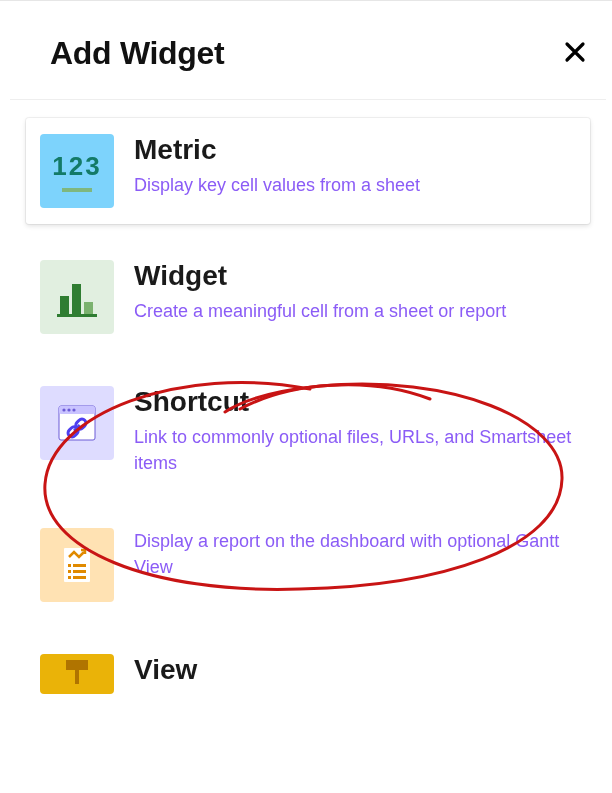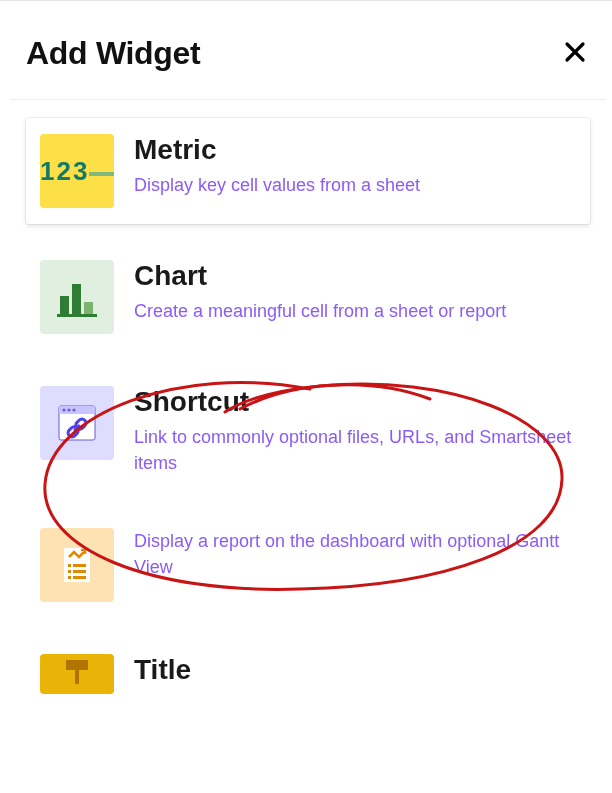--- a/index.html
+++ b/index.html
@@ -1,30 +1,30 @@
 <!DOCTYPE html>
 <html><head>
 <meta charset="utf-8">
 <style>
   * { box-sizing: border-box; margin: 0; padding: 0; }
   html, body { width: 612px; height: 793px; font-family: Arial, Helvetica, sans-serif; background: #fff; }
   .top-rule { border-top: 1px solid #e6e6e6; width: 100%; height: 1px; margin-bottom: 8px; }
   .panel { position: relative; padding: 20px 26px 0 26px; height: 100%; }
-  .header { display: flex; align-items: center; justify-content: space-between; padding: 6px 0 22px 0; }
+  .header { display: flex; align-items: center; justify-content: space-between; padding: 6px 0 22px 0; margin-left: 24px; }
   .title { font-size: 32px; font-weight: 700; color: #111; letter-spacing: -0.3px; }
   .close { cursor: pointer; }
   .scroll-region { position: absolute; top: 90px; left: 10px; right: 6px; bottom: 0; overflow-y: auto; padding: 18px 16px 30px 16px; border-top: 1px solid #eee; }
   .scroll-region::-webkit-scrollbar { width: 10px; }
   .scroll-region::-webkit-scrollbar-track { background: #f5f5f5; }
   .scroll-region::-webkit-scrollbar-thumb { background: #cfcfcf; border-radius: 5px; }
   .widget-option { display: flex; align-items: flex-start; padding: 16px 14px; border-radius: 3px; cursor: pointer; }
   .widget-option.selected { background: #fff; box-shadow: 0 2px 5px rgba(0,0,0,0.12), 0 0 0 1px rgba(0,0,0,0.05); }
   .widget-option + .widget-option { margin-top: 20px; }
   .icon-box { width: 74px; height: 74px; border-radius: 4px; display: flex; align-items: center; justify-content: center; flex-shrink: 0; margin-right: 20px; }
-  .metric-box { background: #fde047; }
+  .metric-box { background: #7dd3fc; flex-direction: column; }
   .metric-num { font-size: 26px; font-weight: 800; color: #137a67; letter-spacing: 2px; }
   .metric-line { width: 30px; height: 4px; background: #7fb77e; margin-top: 6px; }
   .chart-box { background: #e1efe0; }
   .shortcut-box { background: #dedcff; }
   .report-box { background: #ffe2b3; }
   .title-box { background: #eab308; position: relative; }
   .opt-text { flex: 1; }
   .opt-title { font-size: 28px; font-weight: 700; color: #1a1a1a; margin-bottom: 6px; }
   .opt-desc { font-size: 18px; color: #8b5cf6; line-height: 1.45; }
   .annot-circle { position: absolute; top: 365px; left: 30px; width: 545px; height: 230px; pointer-events: none; z-index: 10; }
@@ -61,21 +61,21 @@
     <div class="widget-option">
       <div class="icon-box chart-box">
         <svg width="46" height="46" viewBox="0 0 46 46">
           <rect x="6" y="22" width="9" height="18" fill="#2f7d32"></rect>
           <rect x="18" y="10" width="9" height="30" fill="#2f7d32"></rect>
           <rect x="30" y="28" width="9" height="12" fill="#7bb26f"></rect>
           <rect x="3" y="40" width="40" height="3" fill="#2f7d32"></rect>
         </svg>
       </div>
       <div class="opt-text">
-        <div class="opt-title">Chart</div>
+        <div class="opt-title">Widget</div>
         <div class="opt-desc">Create a meaningful cell from a sheet or report</div>
       </div>
     </div>
 
     <div class="widget-option">
       <div class="icon-box shortcut-box">
         <svg width="50" height="50" viewBox="0 0 50 50">
           <rect x="7" y="8" width="36" height="34" rx="2" fill="#fff" stroke="#6b5bd6" stroke-width="1"></rect>
           <rect x="7" y="8" width="36" height="8" rx="2" fill="#c9c3ff"></rect>
           <circle cx="12" cy="12" r="1.6" fill="#6b5bd6"></circle>
@@ -114,21 +114,21 @@
     </div>
 
     <div class="widget-option">
       <div class="icon-box title-box" style="height:40px; align-items:flex-start; overflow:hidden;">
         <svg width="46" height="46" viewBox="0 0 46 46">
           <rect x="12" y="6" width="22" height="10" fill="#b07400"></rect>
           <rect x="21" y="12" width="4" height="18" fill="#b07400"></rect>
         </svg>
       </div>
       <div class="opt-text">
-        <div class="opt-title">Title</div>
+        <div class="opt-title">View</div>
         <div class="opt-desc"></div>
       </div>
     </div>
 
   </div>
 
   <svg class="annot-circle" viewBox="0 0 545 230">
     <path d="M 280 15
              C 150 -10, 20 40, 15 110
              C 10 175, 120 220, 270 215

